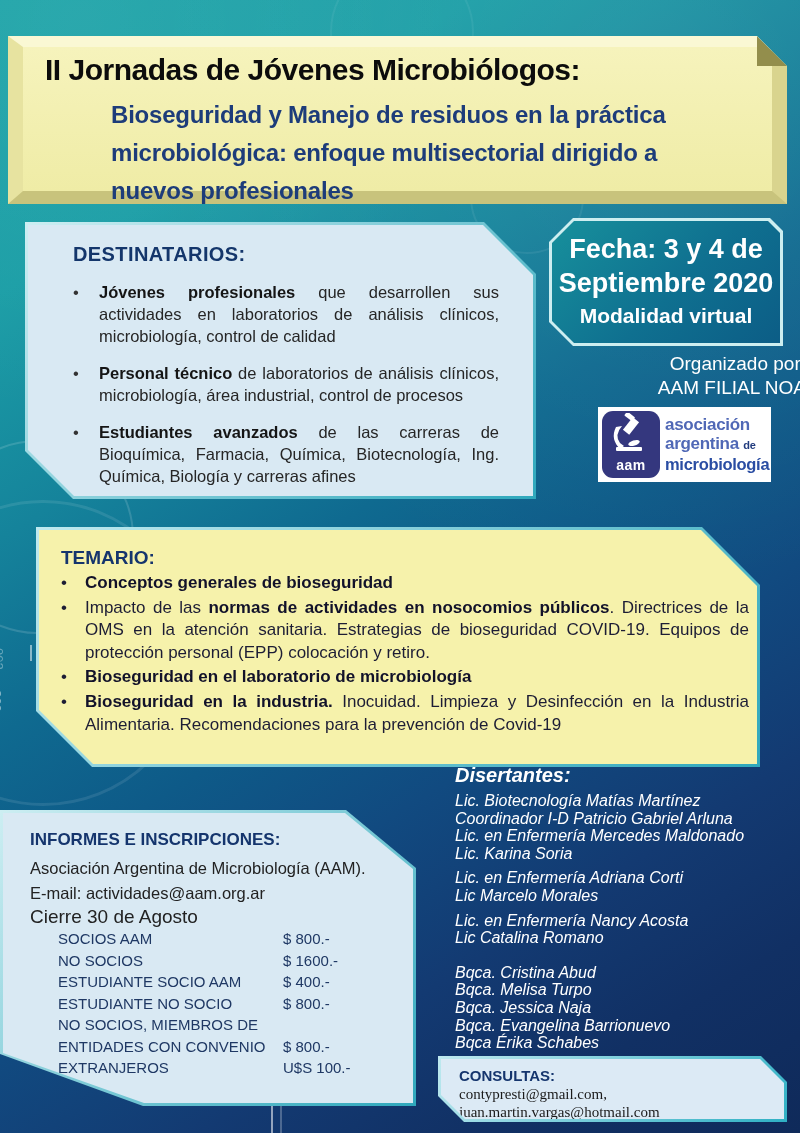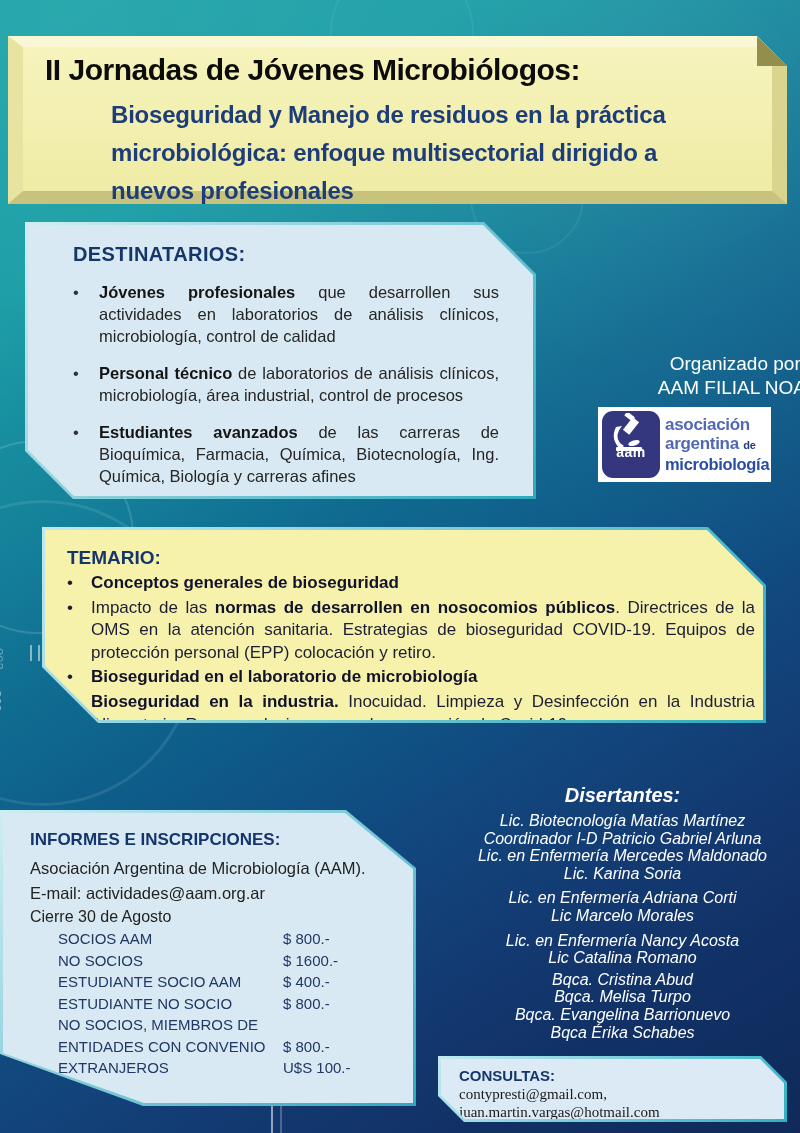--- a/index.html
+++ b/index.html
@@ -63,54 +63,54 @@
   .fecha-line{font-size:27px;font-weight:bold;line-height:34px;}
   .fecha-mode{font-size:21px;font-weight:bold;line-height:31px;}
   
   .organizado{position:absolute;left:572px;top:352px;width:234px;text-align:right;color:#fff;
     font-size:19px;font-weight:normal;line-height:24px;}
   
   .logo{position:absolute;left:598px;top:407px;width:173px;height:75px;background:#fff;
     display:flex;align-items:center;padding:0;box-sizing:border-box;}
   .logo-badge{position:relative;flex:0 0 58px;height:67px;margin:4px 0 4px 4px;background:#34377e;border-radius:11px;}
   .logo-badge svg{position:absolute;left:7px;top:2px;}
-  .logo-abbr{position:absolute;left:0;right:0;bottom:18px;text-align:center;color:#fff;font-weight:bold;font-size:14px;letter-spacing:.5px;}
+  .logo-abbr{position:absolute;left:0;right:0;bottom:5px;text-align:center;color:#fff;font-weight:bold;font-size:14px;letter-spacing:.5px;}
   .logo-text{margin-left:5px;line-height:19px;white-space:nowrap;}
   .logo-l1,.logo-l2{font-size:17px;font-weight:bold;color:#5068b6;letter-spacing:-0.3px;}
   .logo-de{font-size:11px;color:#223c7e;font-weight:bold;}
   .logo-l3{font-size:16.5px;font-weight:bold;color:#2a4da3;letter-spacing:-0.3px;}
   
-  .tema-wrap{left:42px;top:527px;width:724px;height:196px;
+  .tema-wrap{left:36px;top:527px;width:724px;height:240px;
     background:linear-gradient(135deg,#bfe9ef,#2fa8bc);
     clip-path:polygon(0 0,calc(100% - 58px) 0,100% 58px,100% 100%,56px 100%,0 calc(100% - 56px));
     filter:drop-shadow(0 0 5px rgba(120,220,235,.5));}
   .tema-box{background:#f6f2ab;
     clip-path:polygon(0 0,calc(100% - 56px) 0,100% 56px,100% 100%,54px 100%,0 calc(100% - 54px));
     padding:17px 8px 0 22px;}
   .tema-heading{font-size:19px;font-weight:bold;color:#15356d;margin-bottom:3px;}
   .tema-list .bullet-item{display:flex;margin-bottom:2px;font-size:17px;color:#1d1d35;line-height:1.33;}
   .tema-list .bullet-item::before{flex:0 0 24px;color:#1d1d35;}
   .tema-list .seg .b{color:#12122a;}
   
-  .disertantes{position:absolute;left:455px;top:784px;width:335px;color:#fff;font-style:italic;text-align:center;}
+  .disertantes{position:absolute;left:455px;top:764px;width:335px;color:#fff;font-style:italic;}
   .dis-heading{font-size:20px;font-weight:bold;margin-bottom:5px;}
   .dis-name{font-size:16px;line-height:17.6px;}
   .dis-name:nth-of-type(5),.dis-name:nth-of-type(7){margin-top:7px;}
-  .dis-name:nth-of-type(9){margin-top:4px;}
+  .dis-name:nth-of-type(9){margin-top:17px;}
   
   .info-wrap{left:0;top:810px;width:416px;height:296px;
     background:linear-gradient(135deg,#cdeef2,#2fa8bc);
     clip-path:polygon(0 0,calc(100% - 70px) 0,100% 58px,100% 100%,143px 100%,0 calc(100% - 52px));
     filter:drop-shadow(0 0 5px rgba(120,220,235,.4));}
   .info-box{background:#d9e9f3;
     clip-path:polygon(0 0,calc(100% - 68px) 0,100% 56px,100% 100%,141px 100%,0 calc(100% - 50px));
     padding:17px 26px 0 27px;color:#222;}
   .info-heading{font-size:17px;font-weight:bold;color:#15356d;margin-bottom:6px;}
   .info-line{font-size:16.5px;line-height:25px;}
-  .info-deadline{font-size:16px;line-height:22px;}
+  .info-deadline{font-size:19px;line-height:22px;}
   .aranceles-heading{font-size:15px;font-weight:bold;color:#15356d;margin-top:15px;margin-bottom:11px;}
   .fee-table{margin-left:28px;}
   .fee-row{display:flex;font-size:15px;color:#1f3864;line-height:21.5px;}
   .fee-label{flex:0 0 225px;}
   .fee-price{flex:1;}
   
   .cons-wrap{left:438px;top:1056px;width:349px;height:66px;
     background:linear-gradient(135deg,#bfe9ef,#2fb0c4);
     clip-path:polygon(0 0,calc(100% - 26px) 0,100% 26px,100% 100%,26px 100%,0 calc(100% - 26px));
     filter:drop-shadow(0 0 7px rgba(120,225,240,.8));}
@@ -165,20 +165,27 @@
             <div class="seg"><span class="b">Personal técnico</span><span> de laboratorios de análisis clínicos, microbiología, área industrial, control de procesos</span></div>
           </div>
 
           <div class="bullet-item">
             <div class="seg"><span class="b">Estudiantes avanzados</span><span> de las carreras de Bioquímica, Farmacia, Química, Biotecnología, Ing. Química, Biología y carreras afines</span></div>
           </div>
         </div>
     </div>
   </div>
 
+  <div class="wrap fecha-wrap">
+    <div class="inner fecha-box">
+      <div class="fecha-line">Fecha: 3 y 4 de</div>
+      <div class="fecha-line">Septiembre 2020</div>
+      <div class="fecha-mode">Modalidad virtual</div>
+    </div>
+  </div>
 
   <div class="organizado">
     <div>Organizado por:</div>
     <div>AAM FILIAL NOA</div>
   </div>
 
   <div class="logo">
     <div class="logo-badge">
       <svg width="44" height="44" viewBox="0 0 44 44">
         <g fill="#ffffff">
@@ -201,21 +208,21 @@
   <div class="wrap tema-wrap">
     <div class="inner tema-box">
       <div class="tema-heading">TEMARIO:</div>
       <div class="tema-list">
 
           <div class="bullet-item">
             <div class="seg"><span class="b">Conceptos generales de bioseguridad</span></div>
           </div>
 
           <div class="bullet-item">
-            <div class="seg"><span>Impacto de las </span><span class="b">normas de desarrollen en nosocomios públicos</span><span>. Directrices de la OMS en la atención sanitaria. Estrategias de bioseguridad COVID-19. Equipos de protección personal (EPP) colocación y retiro.</span></div>
+            <div class="seg"><span>Impacto de las </span><span class="b">normas de actividades en nosocomios públicos</span><span>. Directrices de la OMS en la atención sanitaria. Estrategias de bioseguridad COVID-19. Equipos de protección personal (EPP) colocación y retiro.</span></div>
           </div>
 
           <div class="bullet-item">
             <div class="seg"><span class="b">Bioseguridad en el laboratorio de microbiología</span></div>
           </div>
 
           <div class="bullet-item">
             <div class="seg"><span class="b">Bioseguridad en la industria.</span><span> Inocuidad. Limpieza y Desinfección en la Industria Alimentaria. Recomendaciones para la prevención de Covid-19</span></div>
           </div>
         </div>
@@ -239,20 +246,21 @@
         <div class="dis-name">Lic Marcelo Morales</div>
 
         <div class="dis-name">Lic. en Enfermería Nancy Acosta</div>
 
         <div class="dis-name">Lic Catalina Romano</div>
 
         <div class="dis-name">Bqca. Cristina Abud</div>
 
         <div class="dis-name">Bqca. Melisa Turpo</div>
 
+        <div class="dis-name">Bqca. Jessica Naja</div>
 
         <div class="dis-name">Bqca. Evangelina Barrionuevo</div>
 
         <div class="dis-name">Bqca Érika Schabes</div>
       </div>
   </div>
 
   <div class="wrap info-wrap">
     <div class="inner info-box">
       <div class="info-heading">INFORMES E INSCRIPCIONES:</div>

